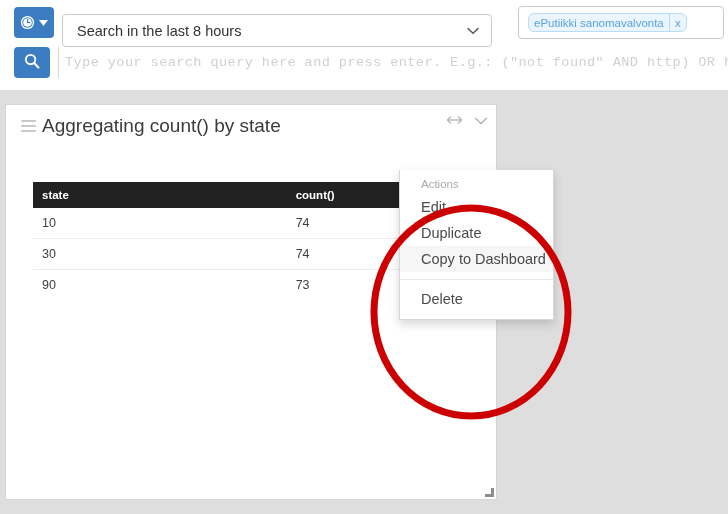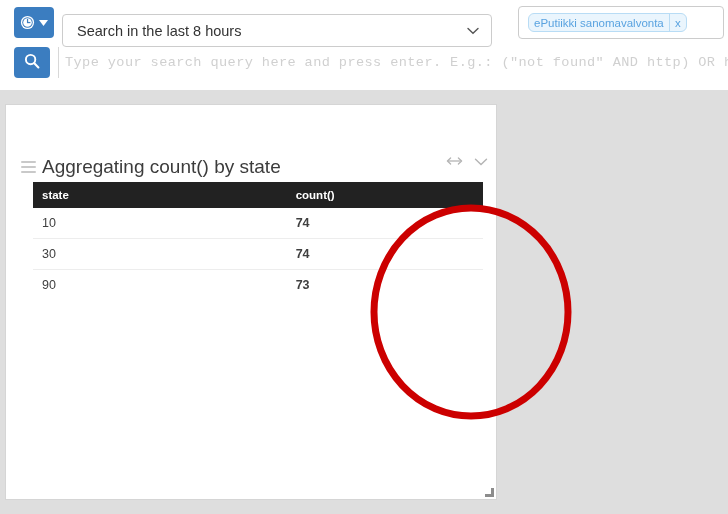--- a/index.html
+++ b/index.html
@@ -142,21 +142,20 @@
     background: #ffffff;
     border: 1px solid #d5d5d5;
   }
 
   .widget-header {
     position: relative;
     height: 42px;
     display: flex;
     align-items: center;
     padding-left: 15px;
-    margin-top: 41px;
   }
   .grip-icon {
     display: inline-flex;
     flex-direction: column;
     justify-content: center;
     gap: 3px;
     width: 15px;
     margin-right: 6px;
     cursor: move;
   }
@@ -204,21 +203,21 @@
     height: 25px;
   }
   table.data-table thead th:nth-child(2) { padding-left: 205px; }
   table.data-table tbody td {
     border-bottom: 1px solid #ededed;
     color: #404040;
     font-size: 12.5px;
     padding: 8px 0 8px 9px;
     height: 28px;
   }
-  table.data-table tbody td:nth-child(2) { padding-left: 205px; font-weight: bold; }
+  table.data-table tbody td:nth-child(2) { padding-left: 205px; }
   table.data-table tbody tr:last-child td { border-bottom: none; }
 
   .resize-handle {
     position: absolute;
     right: 2px; bottom: 2px;
     width: 12px; height: 12px;
     cursor: nwse-resize;
   }
   .resize-handle::before,
   .resize-handle::after {
@@ -373,20 +372,28 @@
               <td>74</td>
             </tr>
             <tr>
               <td>90</td>
               <td>73</td>
             </tr>
           </tbody>
         </table>
       </div>
 
+      <div id="actions-dropdown">
+        <div class="menu-header">Actions</div>
+        <div class="menu-item">Edit</div>
+        <div class="menu-item">Duplicate</div>
+        <div class="menu-item highlighted">Copy to Dashboard</div>
+        <div class="menu-divider"></div>
+        <div class="menu-item">Delete</div>
+      </div>
 
       <div class="resize-handle"></div>
     </div>
 
     <svg id="annotation-circle" viewBox="0 0 210 220" xmlns="http://www.w3.org/2000/svg">
       <ellipse cx="103" cy="110" rx="97" ry="104" fill="none" stroke="#cc0000" stroke-width="7"></ellipse>
     </svg>
 
   </div>
 </div>

